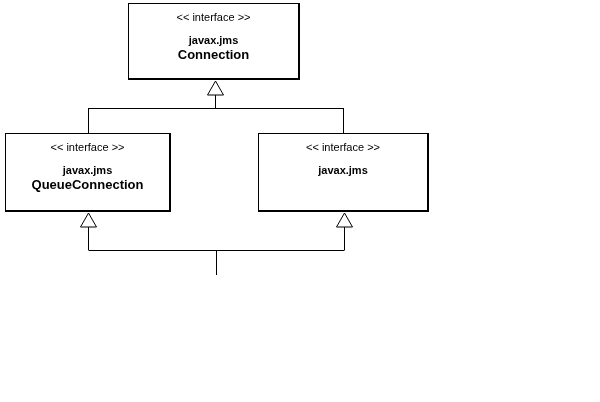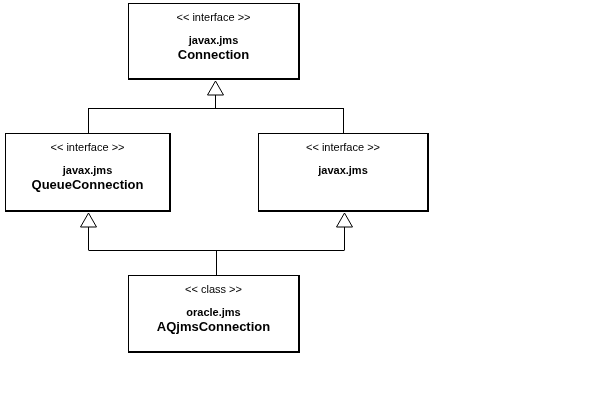--- a/index.html
+++ b/index.html
@@ -93,21 +93,14 @@
     </div>
   </div>
 
   <div class="uml-node" style="left:258px; top:133px; width:171px; height:79px;">
     <div class="stereotype">&lt;&lt; interface &gt;&gt;</div>
     <div class="name-block">
       <div class="pkg">javax.jms</div>
     </div>
   </div>
 
-  <div class="uml-node" style="left:128px; top:275px; width:172px; height:78px;">
-    <div class="stereotype">&lt;&lt; class &gt;&gt;</div>
-    <div class="name-block">
-      <div class="pkg">oracle.jms</div>
-      <div class="cls">AQjmsConnection</div>
-    </div>
-  </div>
 
 </div>
 
 </body></html>

